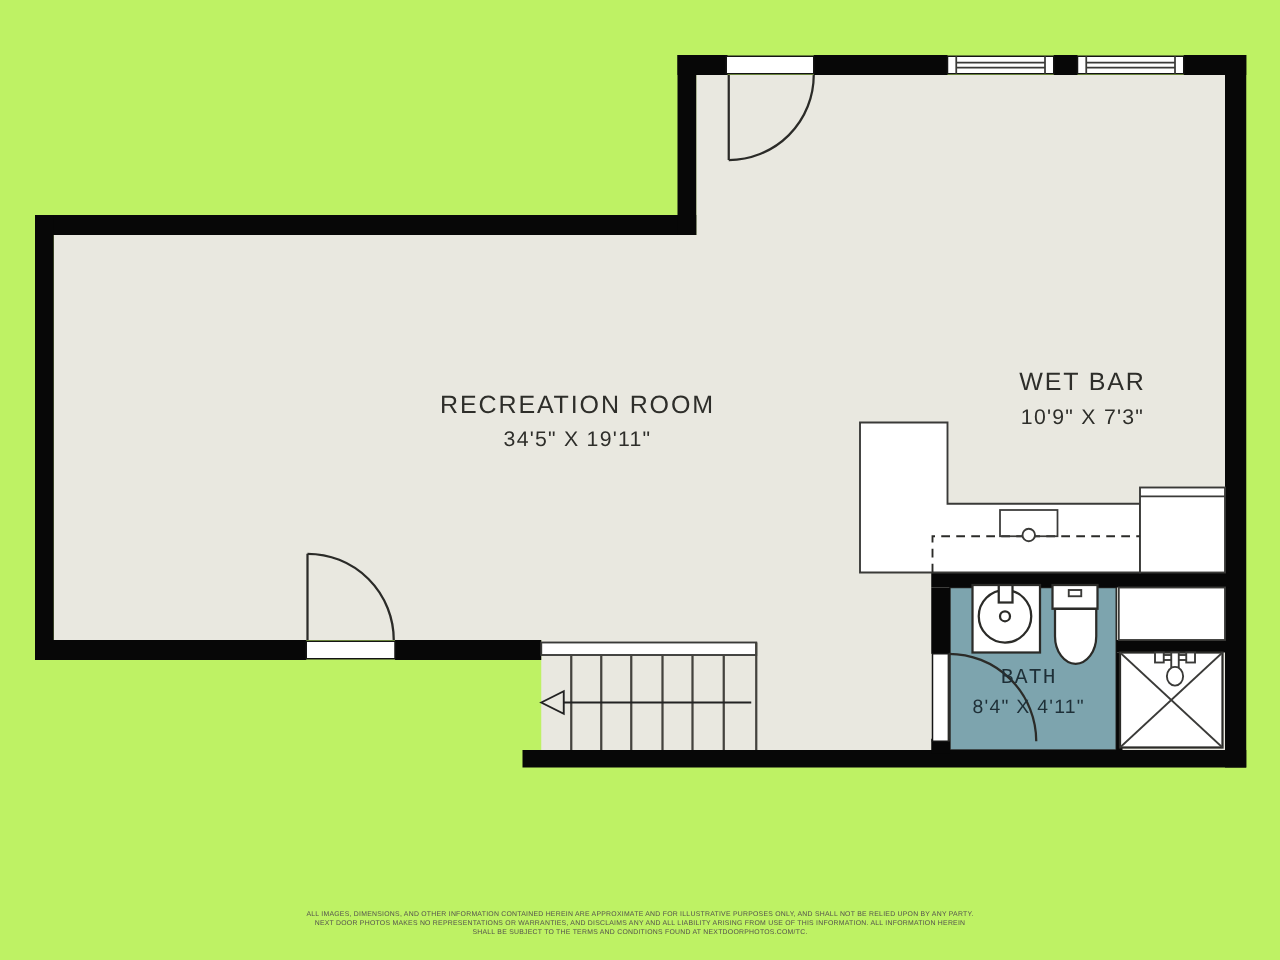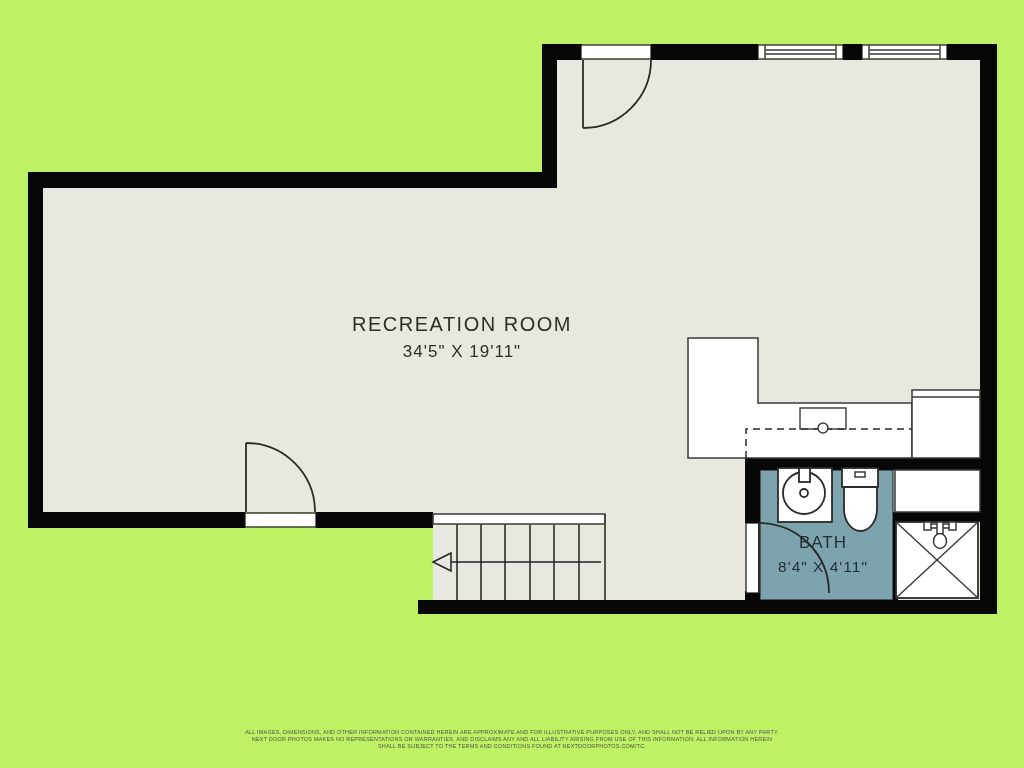--- a/index.html
+++ b/index.html
@@ -18,21 +18,21 @@
   .tread{stroke:#44433e;stroke-width:1.8px;}
   .dash{stroke:#2b2b28;stroke-width:1.5px;fill:none;stroke-dasharray:7 5;}
   .sill{fill:#fff;stroke:#141414;stroke-width:1.2px;}
   .arrow-head{fill:var(--floor,#e9e8e0);stroke:#222;stroke-width:1.5px;}
   .arrow-line{stroke:#222;stroke-width:1.6px;}
 
   
   .plan-label{position:absolute;text-align:center;color:var(--label,#2e2e2a);}
   .room-name{font-size:20px;letter-spacing:1.5px;white-space:nowrap;}
   .room-dims{font-size:17px;letter-spacing:1px;margin-top:6px;white-space:nowrap;}
-  .bath-label .room-name{font-size:17px;letter-spacing:1px;}
+  .bath-label .room-name{font-size:17px;letter-spacing:1px;font-family:Liberation Mono, monospace;}
   .bath-label .room-dims{font-size:15.5px;margin-top:5px;}
   .bath-label{color:#1e2f37;}
 
   
   .footer{position:absolute;left:0;top:729px;width:1024px;text-align:center;
           color:var(--footer,#55524d);font-size:5.5px;line-height:7px;letter-spacing:.2px;}
   .footer div{white-space:nowrap;}
 </style>
 </head>
 <body>
@@ -146,20 +146,24 @@
       <rect class="fx2" x="855" y="472" width="10" height="5"></rect>
       <path class="fx" d="M 844 487 h 33 v 22 a 16.5 22 0 0 1 -33 0 z"></path>
     </g>
   </svg>
 
   <div class="plan-label" style="left:312px;top:313px;width:300px;">
     <div class="room-name">RECREATION ROOM</div>
     <div class="room-dims">34'5" X 19'11"</div>
   </div>
 
+  <div class="plan-label" style="left:766px;top:295px;width:200px;">
+    <div class="room-name">WET BAR</div>
+    <div class="room-dims">10'9" X 7'3"</div>
+  </div>
 
   <div class="plan-label bath-label" style="left:763px;top:533px;width:120px;">
     <div class="room-name">BATH</div>
     <div class="room-dims">8'4" X 4'11"</div>
   </div>
 
   <div class="footer">
     <div>ALL IMAGES, DIMENSIONS, AND OTHER INFORMATION CONTAINED HEREIN ARE APPROXIMATE AND FOR ILLUSTRATIVE PURPOSES ONLY, AND SHALL NOT BE RELIED UPON BY ANY PARTY.</div>
     <div>NEXT DOOR PHOTOS MAKES NO REPRESENTATIONS OR WARRANTIES, AND DISCLAIMS ANY AND ALL LIABILITY ARISING FROM USE OF THIS INFORMATION. ALL INFORMATION HEREIN</div>
     <div>SHALL BE SUBJECT TO THE TERMS AND CONDITIONS FOUND AT NEXTDOORPHOTOS.COM/TC.</div>

